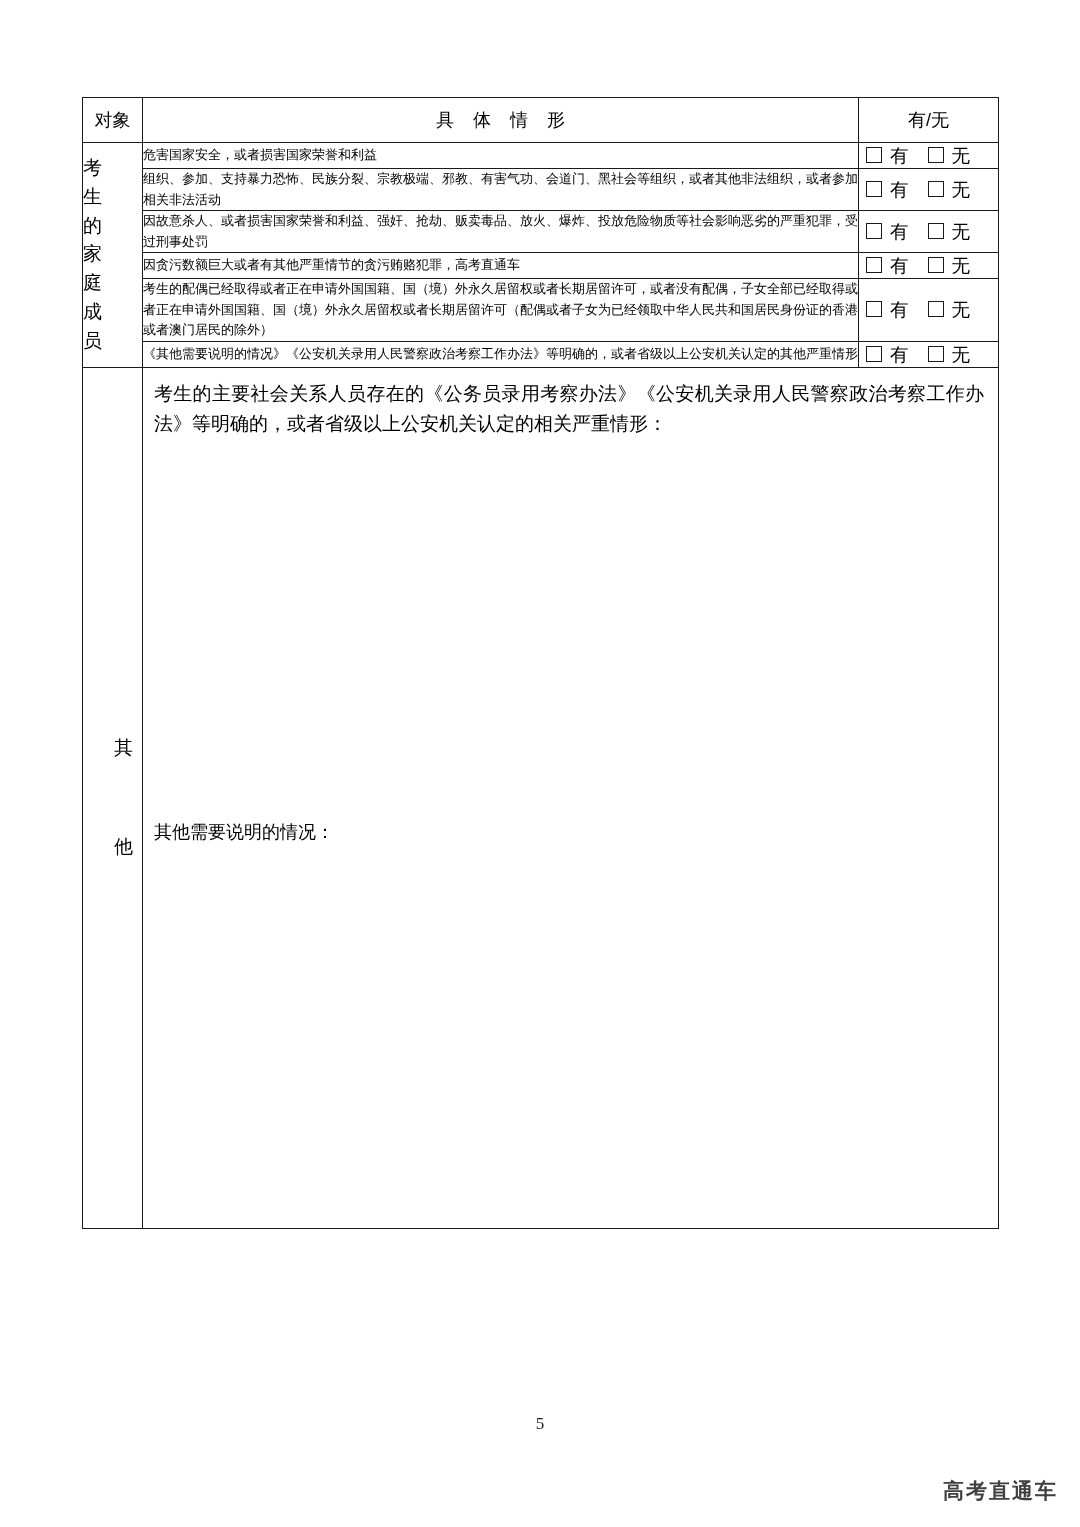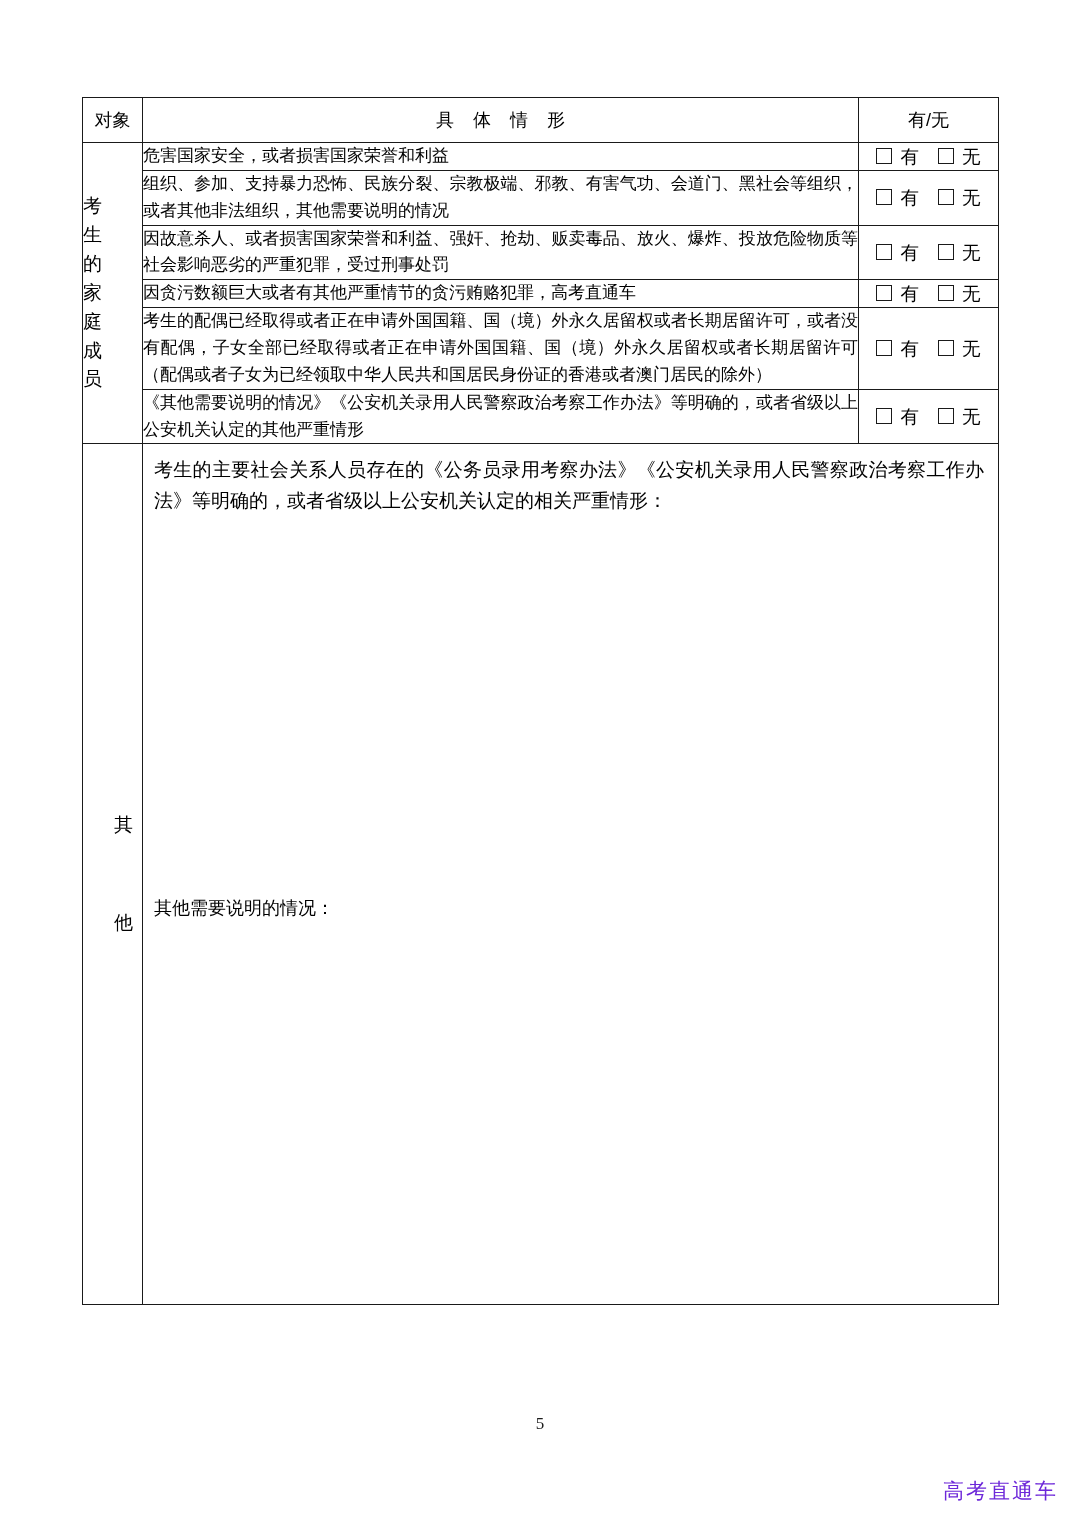--- a/index.html
+++ b/index.html
@@ -71,31 +71,30 @@
     word-break: break-all;
     white-space: normal;
   }
   .vlabel-sparse {
     line-height: 5.2;
     margin-left: 31px;
   }
 
   
   .detail {
-    font-size: 17px;
+    font-size: 13px;
     line-height: 1.58;
     padding: 7px 10px 7px 11px;
     font-family: "Liberation Sans", "DejaVu Sans", sans-serif;
     text-align: justify;
     text-justify: inter-ideograph;
   }
 
   
   .yesno {
-    text-align: center;
     white-space: nowrap;
     font-size: 18px;
     font-family: "Liberation Sans", "DejaVu Sans", sans-serif;
   }
   .chk-group {
     display: inline-block;
   }
   .chk-pair {
     display: inline-block;
     margin: 0 7px;
@@ -152,23 +151,24 @@
     color: #1a1a1a;
   }
 
   
   #watermark {
     position: absolute;
     right: 22px;
     bottom: 22px;
     font-size: 21px;
     letter-spacing: 2px;
-    color: #6d28d9;
+    color: #404040;
     font-family: "Liberation Sans", "DejaVu Sans", sans-serif;
     user-select: none;
+    font-weight: bold;
   }
 </style>
 </head>
 <body>
 
 <div id="page">
 
   <table id="form-table">
     <colgroup>
       <col class="col-object">
@@ -190,21 +190,21 @@
         <td class="detail">危害国家安全，或者损害国家荣誉和利益</td>
         <td class="yesno">
           <span class="chk-group">
             <span class="chk-pair"><span class="chk-box"></span><span class="chk-lab">有</span></span>
             <span class="chk-pair"><span class="chk-box"></span><span class="chk-lab">无</span></span>
           </span>
         </td>
       </tr>
 
       <tr>
-        <td class="detail">组织、参加、支持暴力恐怖、民族分裂、宗教极端、邪教、有害气功、会道门、黑社会等组织，或者其他非法组织，其他需要说明的情况</td>
+        <td class="detail">组织、参加、支持暴力恐怖、民族分裂、宗教极端、邪教、有害气功、会道门、黑社会等组织，或者其他非法组织，或者参加相关非法活动</td>
         <td class="yesno">
           <span class="chk-group">
             <span class="chk-pair"><span class="chk-box"></span><span class="chk-lab">有</span></span>
             <span class="chk-pair"><span class="chk-box"></span><span class="chk-lab">无</span></span>
           </span>
         </td>
       </tr>
 
       <tr>
         <td class="detail">因故意杀人、或者损害国家荣誉和利益、强奸、抢劫、贩卖毒品、放火、爆炸、投放危险物质等社会影响恶劣的严重犯罪，受过刑事处罚</td>

